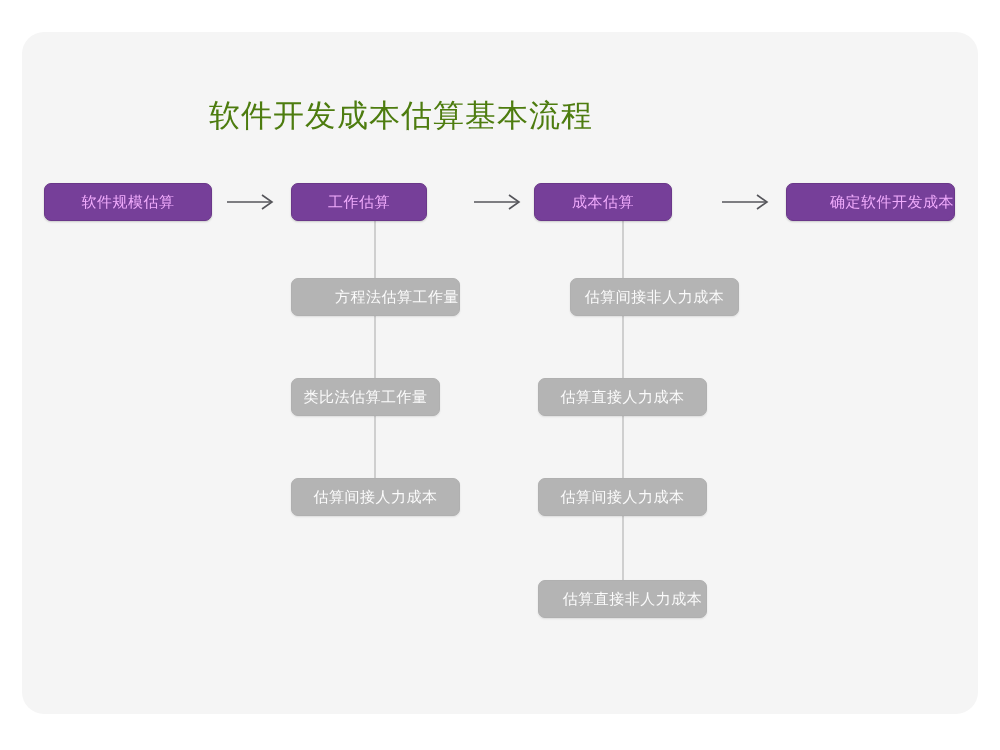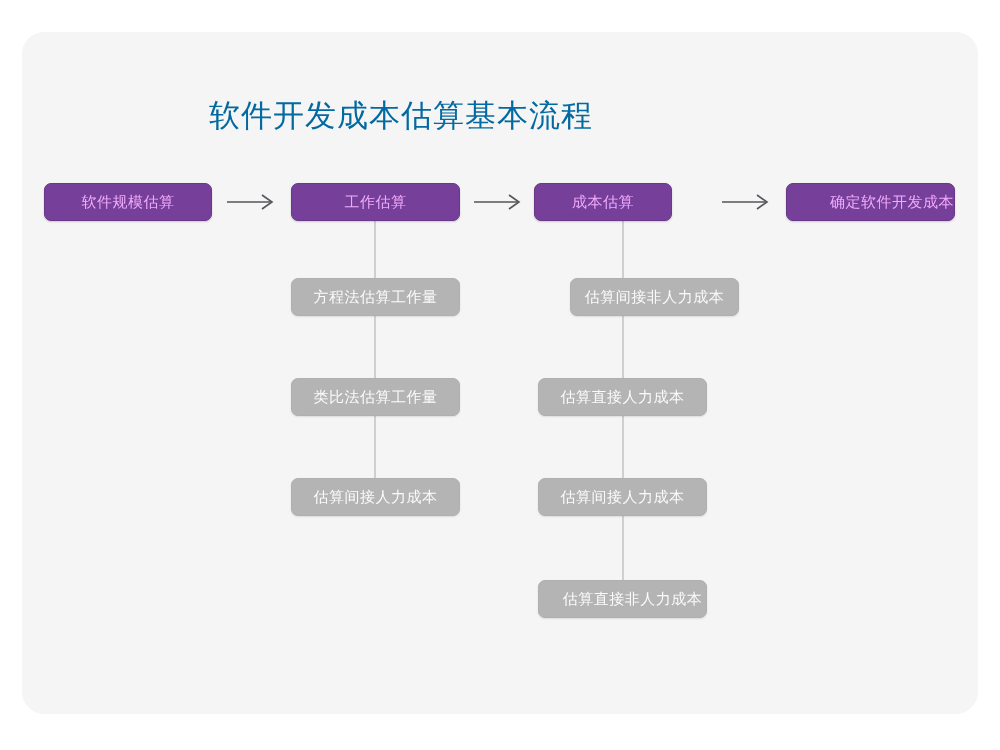--- a/index.html
+++ b/index.html
@@ -37,21 +37,21 @@
     height: 750px;
   }
   .title {
     position: absolute;
     left: 0;
     top: 93px;
     width: 802px;
     text-align: center;
     font-size: 31px;
     line-height: 44px;
-    color: #0369a1;
+    color: #4d7c0f;
     letter-spacing: 1px;
     white-space: nowrap;
   }
   
   .connector {
     position: absolute;
     width: 2px;
     background: #cfcfcf;
   }
   .node {
@@ -106,21 +106,21 @@
       <span>软件规模估算</span>
     </div>
 
     <div class="arrow" style="left:212px; width:79px;">
       <svg width="52" height="18" viewBox="0 0 52 18" aria-hidden="true">
         <line x1="1" y1="9" x2="45" y2="9" stroke="#55555a" stroke-width="1.6"></line>
         <polyline points="36,2 46,9 36,16" fill="none" stroke="#55555a" stroke-width="1.6"></polyline>
       </svg>
     </div>
 
-    <div class="node primary" style="left:291px; top:183px; width:169px;font-family:Liberation Serif, serif;">
+    <div class="node primary" style="left:291px; top:183px; width:136px;font-family:Liberation Serif, serif;">
       <span>工作估算</span>
     </div>
 
     <div class="arrow" style="left:460px; width:78px;">
       <svg width="52" height="18" viewBox="0 0 52 18" aria-hidden="true">
         <line x1="1" y1="9" x2="45" y2="9" stroke="#55555a" stroke-width="1.6"></line>
         <polyline points="36,2 46,9 36,16" fill="none" stroke="#55555a" stroke-width="1.6"></polyline>
       </svg>
     </div>
 
@@ -132,25 +132,25 @@
       <svg width="52" height="18" viewBox="0 0 52 18" aria-hidden="true">
         <line x1="1" y1="9" x2="45" y2="9" stroke="#55555a" stroke-width="1.6"></line>
         <polyline points="36,2 46,9 36,16" fill="none" stroke="#55555a" stroke-width="1.6"></polyline>
       </svg>
     </div>
 
     <div class="node primary" style="left:786px; top:183px; width:169px;text-align:right;">
       <span>确定软件开发成本</span>
     </div>
 
-    <div class="node secondary" style="left:291px; top:278px; width:169px;">
+    <div class="node secondary" style="left:291px; top:278px; width:169px;text-align:right;">
       <span>方程法估算工作量</span>
     </div>
 
-    <div class="node secondary" style="left:291px; top:378px; width:169px;">
+    <div class="node secondary" style="left:291px; top:378px; width:149px;">
       <span>类比法估算工作量</span>
     </div>
 
     <div class="node secondary" style="left:291px; top:478px; width:169px;">
       <span>估算间接人力成本</span>
     </div>
 
     <div class="node secondary" style="left:538px; top:278px; width:169px;margin-left:32px;">
       <span>估算间接非人力成本</span>
     </div>

